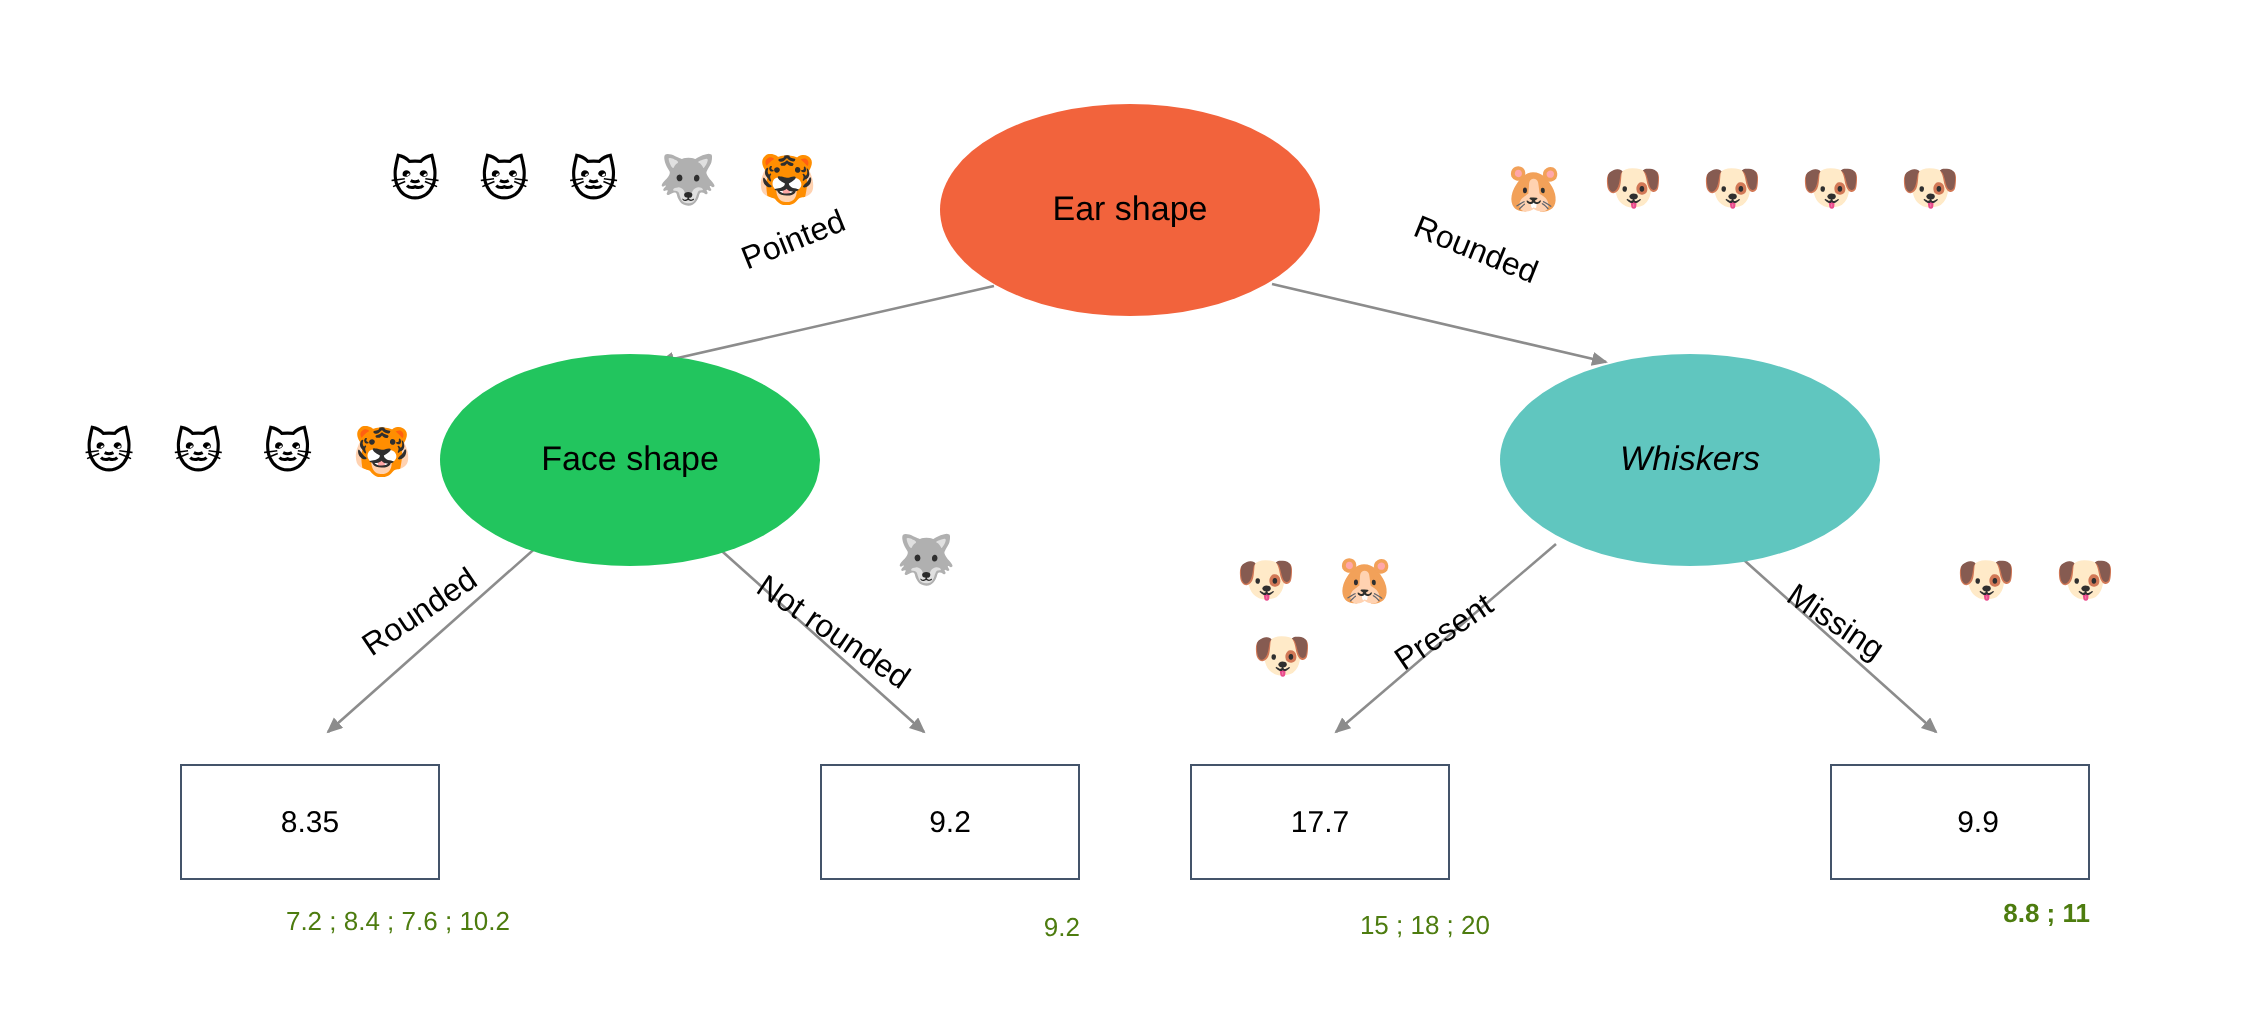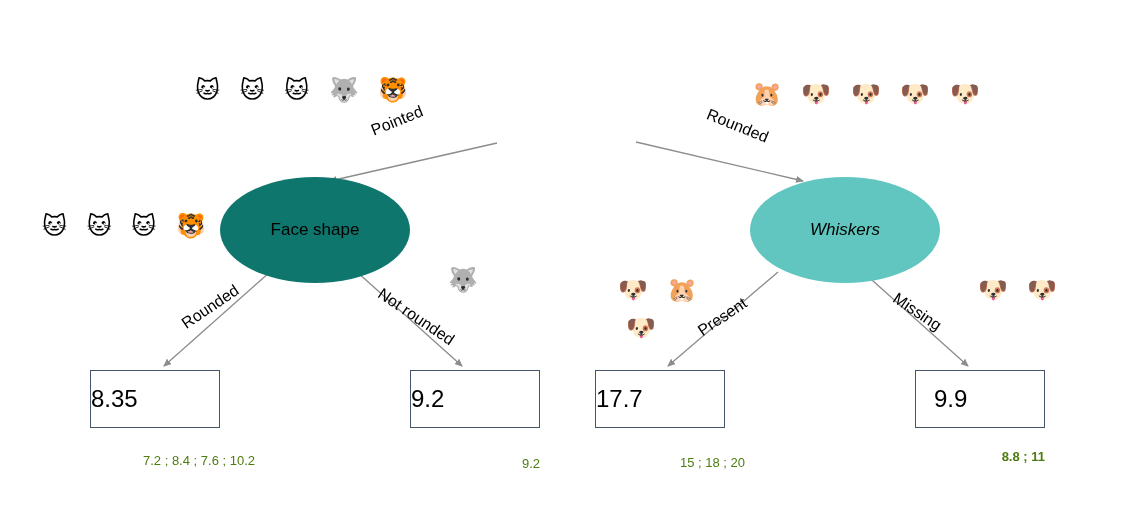--- a/index.html
+++ b/index.html
@@ -12,29 +12,29 @@
   }
   .canvas { position: absolute; inset: 0; width: 1128px; height: 509px; }
   .node {
     position: absolute;
     width: 190px; height: 106px;
     border-radius: 50%;
     display: flex; align-items: center; justify-content: center;
     color: #000; font-size: 17px;
   }
   .node-root     { left: 470px; top: 52px;  background: #F2633C; }
-  .node-face     { left: 220px; top: 177px; background: #0f766e; }
+  .node-face     { left: 220px; top: 177px; background: #22c55e; }
   .node-whiskers { left: 750px; top: 177px; background: #60C6BF; font-style: italic; }
   .leaf {
     position: absolute;
     width: 130px; height: 58px;
     background: #ffffff;
     border: 1px solid #44546A;
-    display: flex; align-items: center; justify-content: flex-start;
-    font-size: 24px; color: #000;
+    display: flex; align-items: center; justify-content: center;
+    font-size: 15px; color: #000; margin-top: 12px;
   }
   .leaf-1 { left: 90px;  top: 370px; }
   .leaf-2 { left: 410px; top: 370px; }
   .leaf-3 { left: 595px; top: 370px; }
   .leaf-4 { left: 915px; top: 370px; padding-left: 18px; }
   .branch-label {
     position: absolute;
     font-size: 16px; color: #000;
     white-space: nowrap;
     transform-origin: center center;
@@ -83,20 +83,23 @@
       </marker>
     </defs>
     <line x1="497" y1="143" x2="330" y2="181" stroke="#8C8C8C" stroke-width="1.3" marker-end="url(#arrow)"></line>
     <line x1="636" y1="142" x2="803" y2="181" stroke="#8C8C8C" stroke-width="1.3" marker-end="url(#arrow)"></line>
     <line x1="270" y1="272" x2="164" y2="366" stroke="#8C8C8C" stroke-width="1.3" marker-end="url(#arrow)"></line>
     <line x1="357" y1="272" x2="462" y2="366" stroke="#8C8C8C" stroke-width="1.3" marker-end="url(#arrow)"></line>
     <line x1="778" y1="272" x2="668" y2="366" stroke="#8C8C8C" stroke-width="1.3" marker-end="url(#arrow)"></line>
     <line x1="863" y1="272" x2="968" y2="366" stroke="#8C8C8C" stroke-width="1.3" marker-end="url(#arrow)"></line>
   </svg>
 
+  <div class="node node-root">
+    <span>Ear shape</span>
+  </div>
   <div class="node node-face">
     <span>Face shape</span>
   </div>
   <div class="node node-whiskers">
     <span>Whiskers</span>
   </div>
 
   <div class="branch-label lbl-pointed">Pointed</div>
   <div class="branch-label lbl-rounded-root">Rounded</div>
   <div class="branch-label lbl-rounded-face">Rounded</div>

